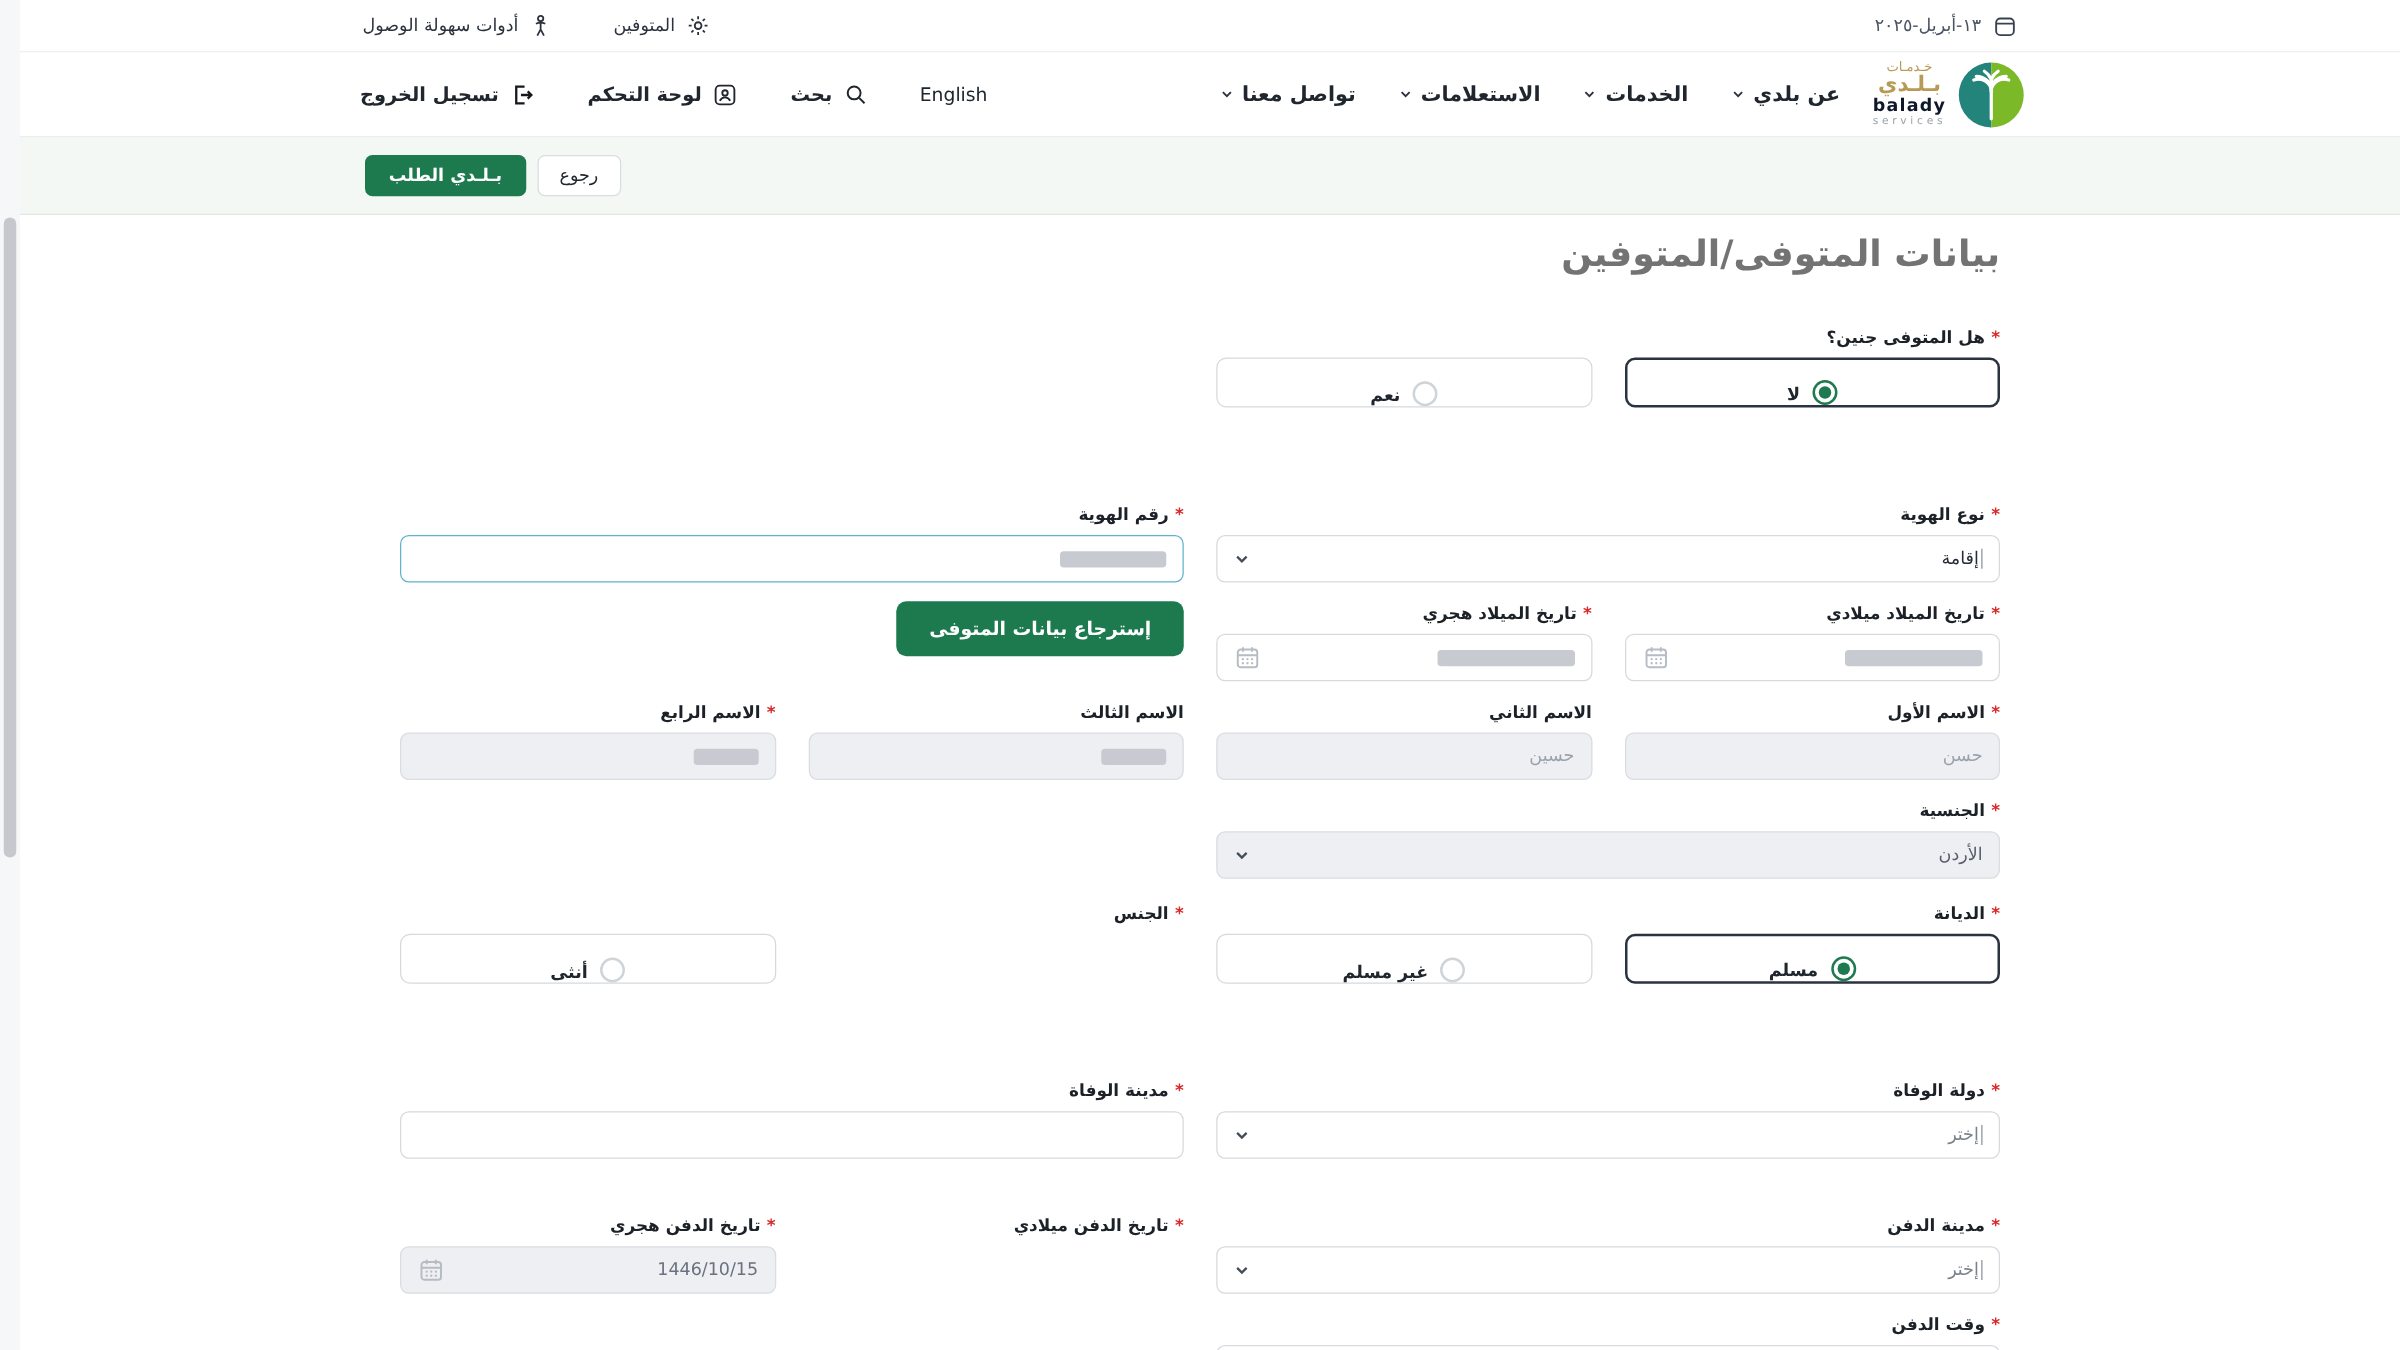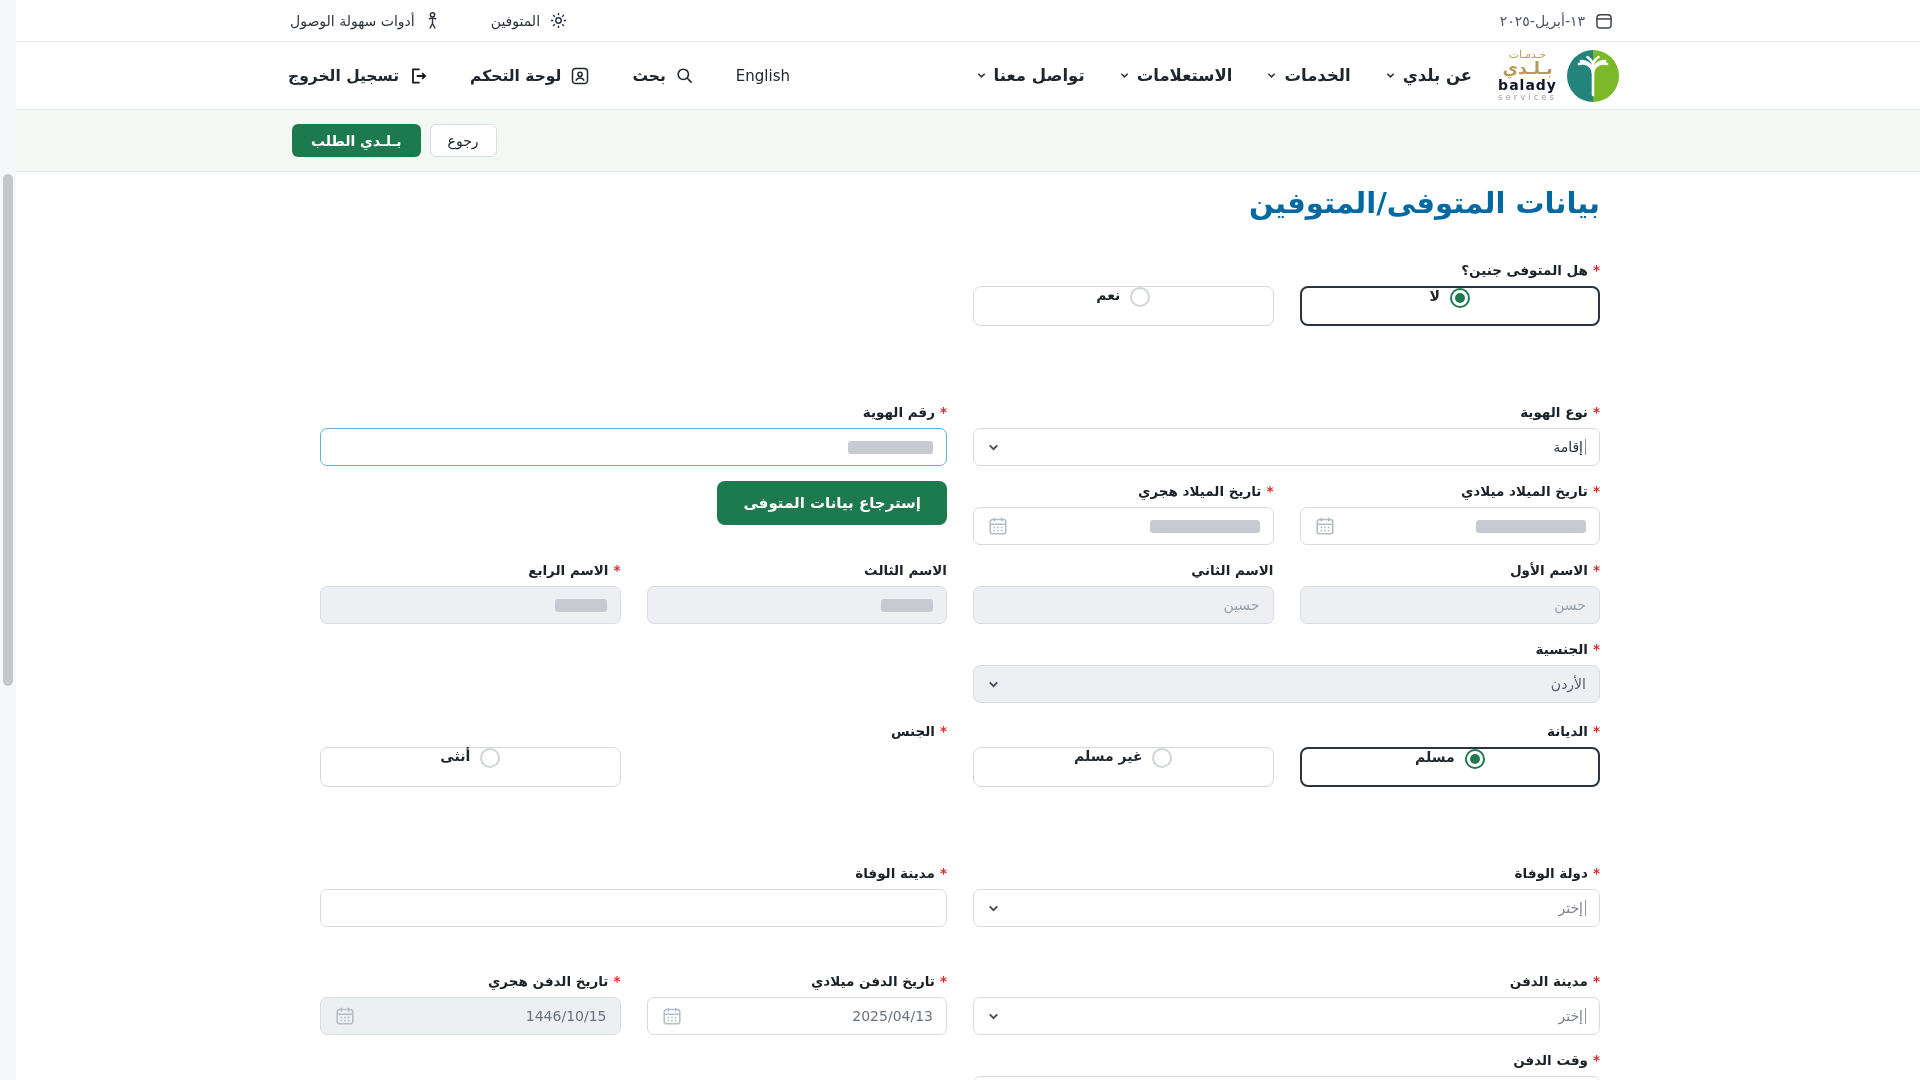--- a/index.html
+++ b/index.html
@@ -45,21 +45,21 @@
   .btn-outline {
     background:#fff; border:1px solid #d9dce1; border-radius:6px; height:33px;
     padding:0 17px; font-size:14px; color:#20262e; font-family:inherit; cursor:pointer;
   }
   .btn-primary {
     background:#1d7a4e; color:#fff; border:none; border-radius:6px; height:33px;
     padding:0 19px; font-size:14px; font-weight:700; font-family:inherit; cursor:pointer;
   }
   
   .main { width:1280px; margin:14px auto 0; }
-  .page-title { font-size:29px; font-weight:700; color:#0369a1; margin-bottom:40px; }
+  .page-title { font-size:29px; font-weight:700; color:#737373; margin-bottom:40px; }
   .row { display:grid; grid-template-columns:repeat(4,1fr); column-gap:26px; margin-bottom:15px; }
   .row.gap-lg { margin-bottom:76px; }
   .row.gap-md { margin-bottom:44px; }
   .s2 { grid-column: span 2; }
   .f { display:flex; flex-direction:column; }
   .f.no-label { justify-content:flex-end; }
   .lbl { display:flex; align-items:center; gap:5px; font-size:13.5px; font-weight:700; color:#1c2128; line-height:20px; margin-bottom:6px; }
   .ast { color:#d92b2b; }
   .control, .select, .opt { width:100%; }
   .control {
@@ -79,21 +79,21 @@
   .select.disabled { background:#edeff2; border-color:#d9dce0; color:#565e6a; }
   .select .ph { color:#7a828c; }
   .vwrap { display:flex; align-items:center; gap:2px; }
   .caret { width:1px; height:16px; background:#8b939e; }
   .val.gray { color:#9aa2ac; }
   .dateval { color:#6a7280; }
   .redact { height:13px; background:#c7cbd1; border-radius:3px; flex:0 0 auto; }
   .w85 { width:85px; } .w110 { width:110px; } .w52 { width:52px; }
   .opt {
     height:40px; border:1px solid #d5d9de; border-radius:8px; background:#fff;
-    display:flex; align-items:flex-start; justify-content:center; gap:10px; cursor:pointer;
+    display:flex; align-items:flex-end; justify-content:center; gap:10px; cursor:pointer;
   }
   .opt.selected { border:2px solid #2b3240; }
   .radio { width:20px; height:20px; border-radius:50%; border:2px solid #cfd4d9; background:#fff; flex:0 0 auto; position:relative; }
   .radio.checked { border-color:#1f7a4f; }
   .radio.checked::after { content:''; position:absolute; inset:3px; border-radius:50%; background:#1f7a4f; }
   .optlbl { font-size:14px; font-weight:700; color:#20262e; }
   .btn-retrieve {
     background:#1d7a4e; color:#fff; border:none; border-radius:8px; height:44px;
     padding:0 26px; font-size:15px; font-weight:700; font-family:inherit;
     cursor:pointer; align-self:flex-start;
@@ -443,35 +443,20 @@
         <svg width="13" height="13" viewBox="0 0 12 12" fill="none" stroke="#434c58" stroke-width="1.7">
             <path d="M2.5 4l3.5 3.5L9.5 4"></path>
           </svg>
       </div>
     </div>
     <div class="f">
       <div class="lbl">
         <span class="ast">*</span>
         <span>تاريخ الدفن ميلادي</span>
       </div>
-      <div class="control date">
-        <span class="dateval">2025/04/13</span>
-        <svg width="22" height="22" viewBox="0 0 24 24" fill="none" stroke="#b6bcc4" stroke-width="1.7">
-            <rect x="3.5" y="5" width="17" height="15.5" rx="2.5"></rect>
-            <path d="M8 3v4M16 3v4M3.5 10h17"></path>
-            <g fill="#b6bcc4" stroke="none">
-              <circle cx="8" cy="13.5" r="1"></circle>
-              <circle cx="12" cy="13.5" r="1"></circle>
-              <circle cx="16" cy="13.5" r="1"></circle>
-              <circle cx="8" cy="17" r="1"></circle>
-              <circle cx="12" cy="17" r="1"></circle>
-              <circle cx="16" cy="17" r="1"></circle>
-            </g>
-          </svg>
-      </div>
     </div>
     <div class="f">
       <div class="lbl">
         <span class="ast">*</span>
         <span>تاريخ الدفن هجري</span>
       </div>
       <div class="control date disabled">
         <span class="dateval">1446/10/15</span>
         <svg width="22" height="22" viewBox="0 0 24 24" fill="none" stroke="#b6bcc4" stroke-width="1.7">
             <rect x="3.5" y="5" width="17" height="15.5" rx="2.5"></rect>

